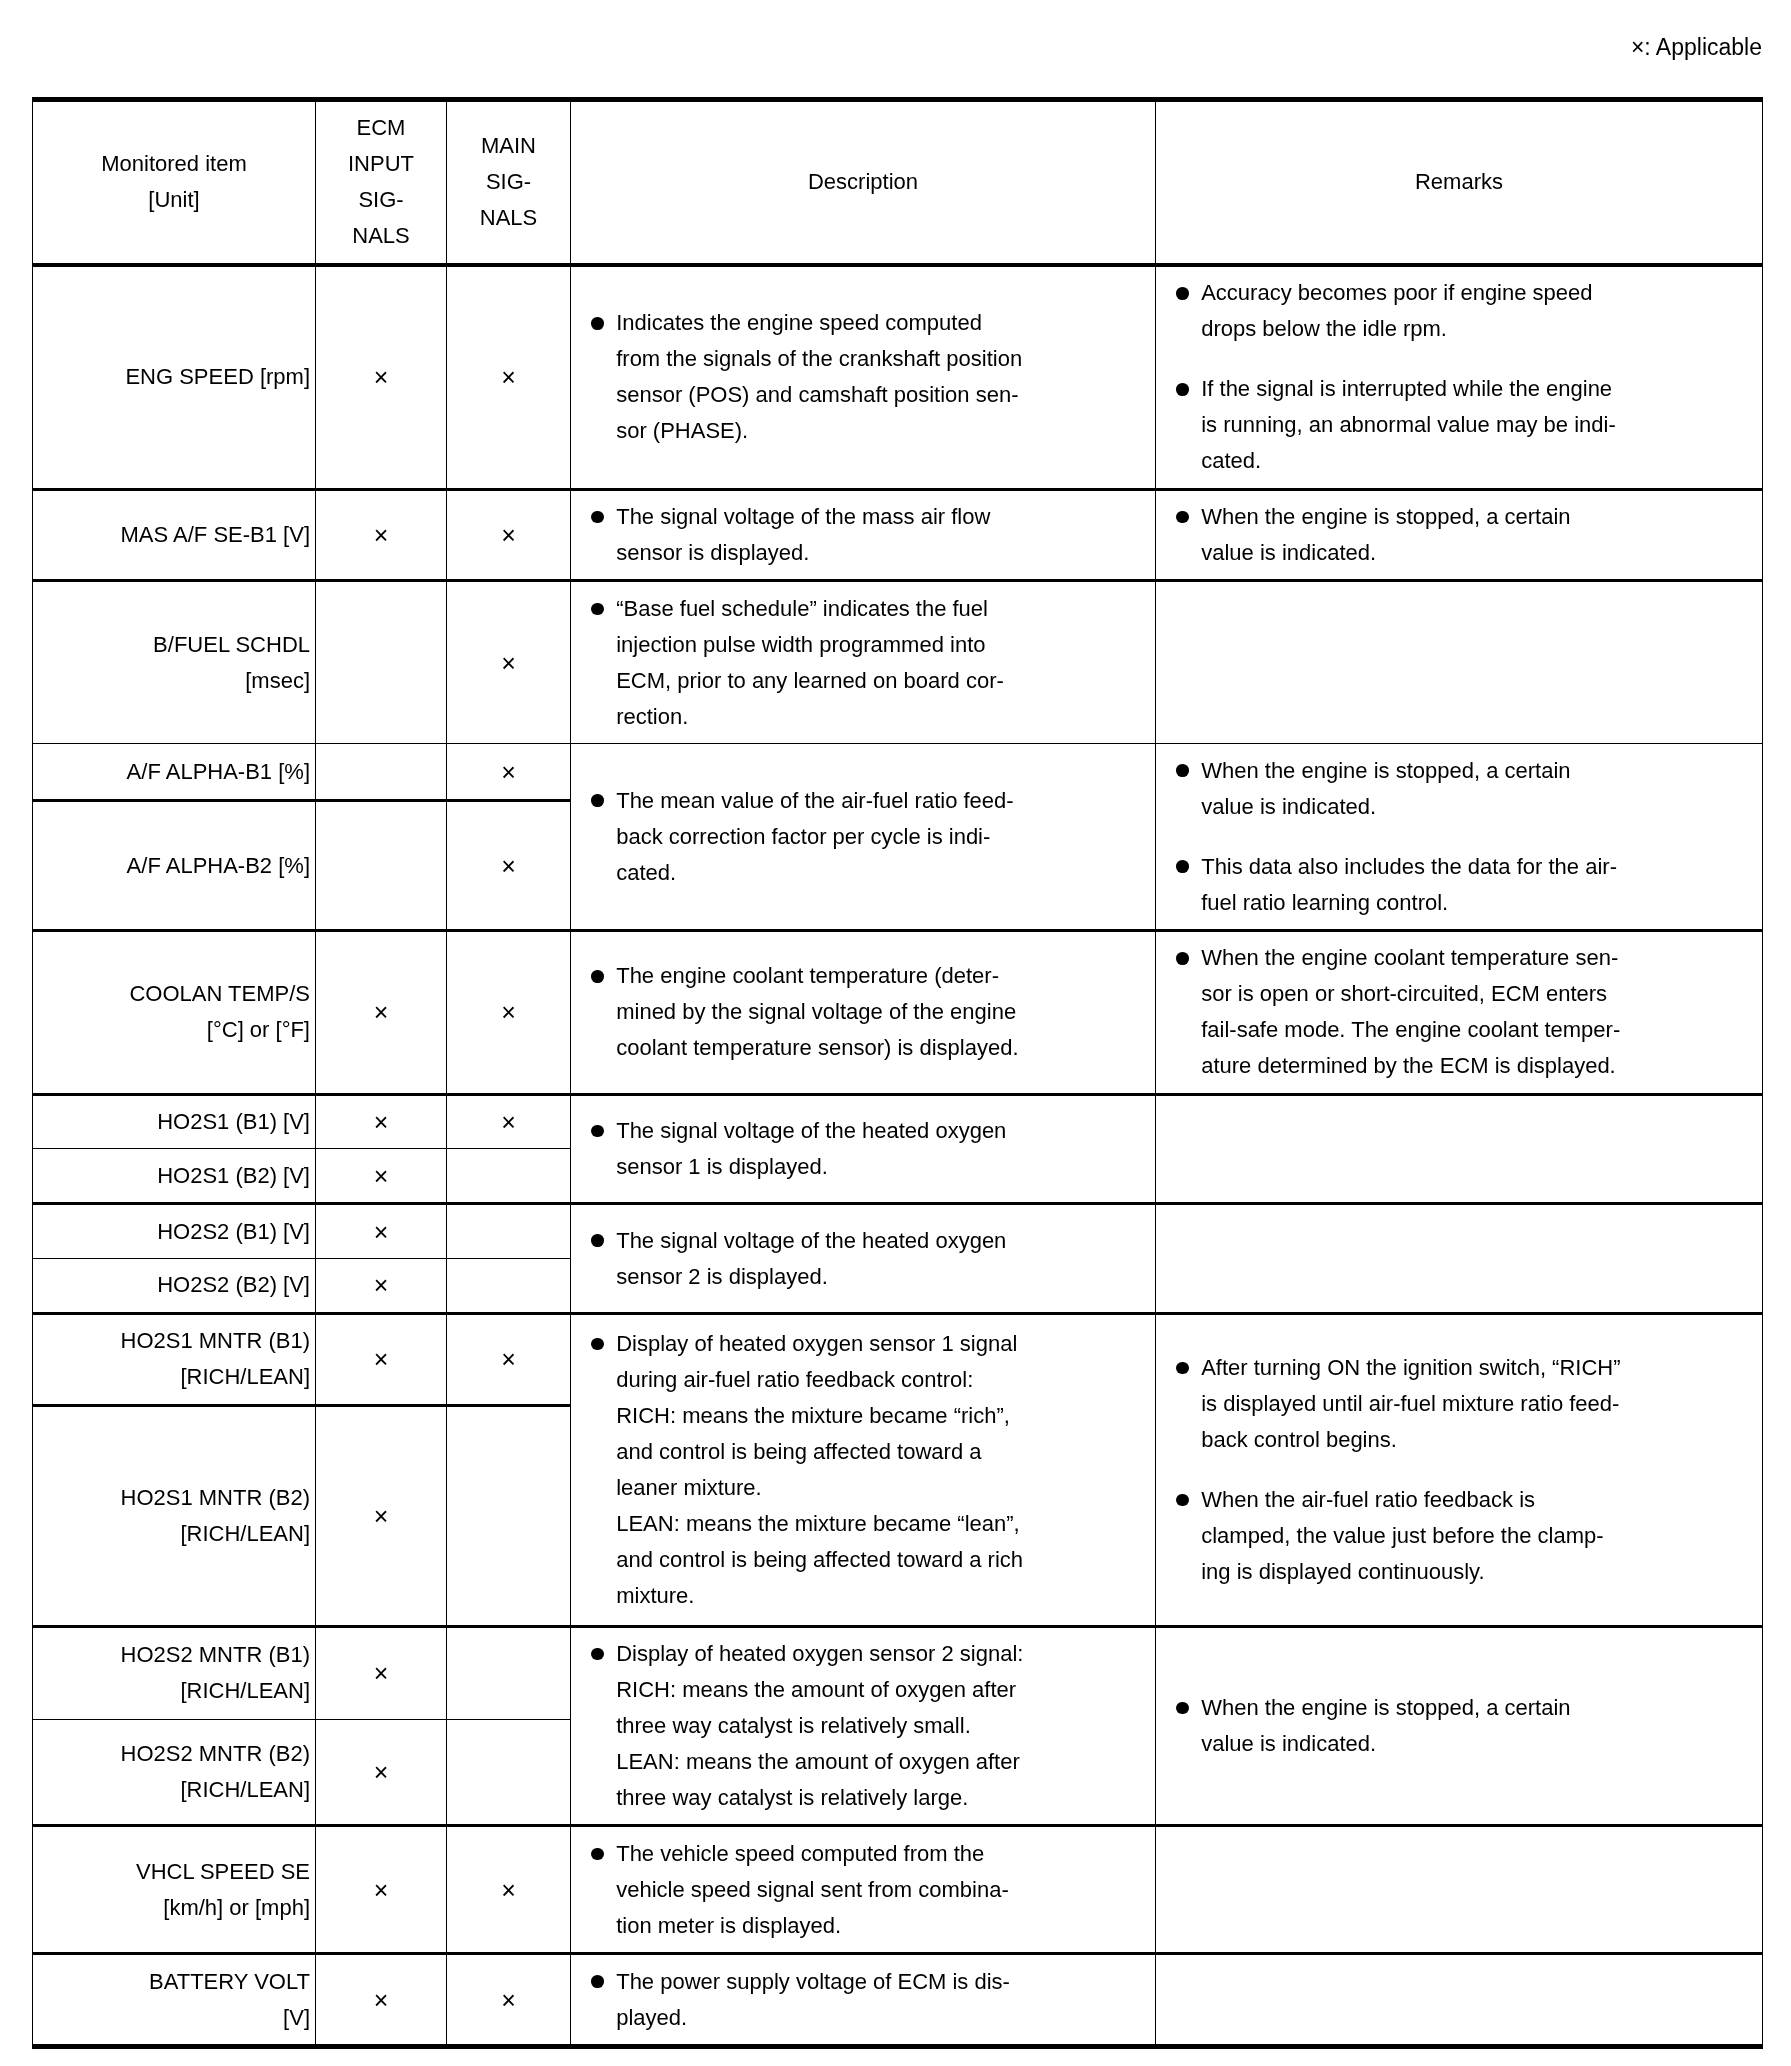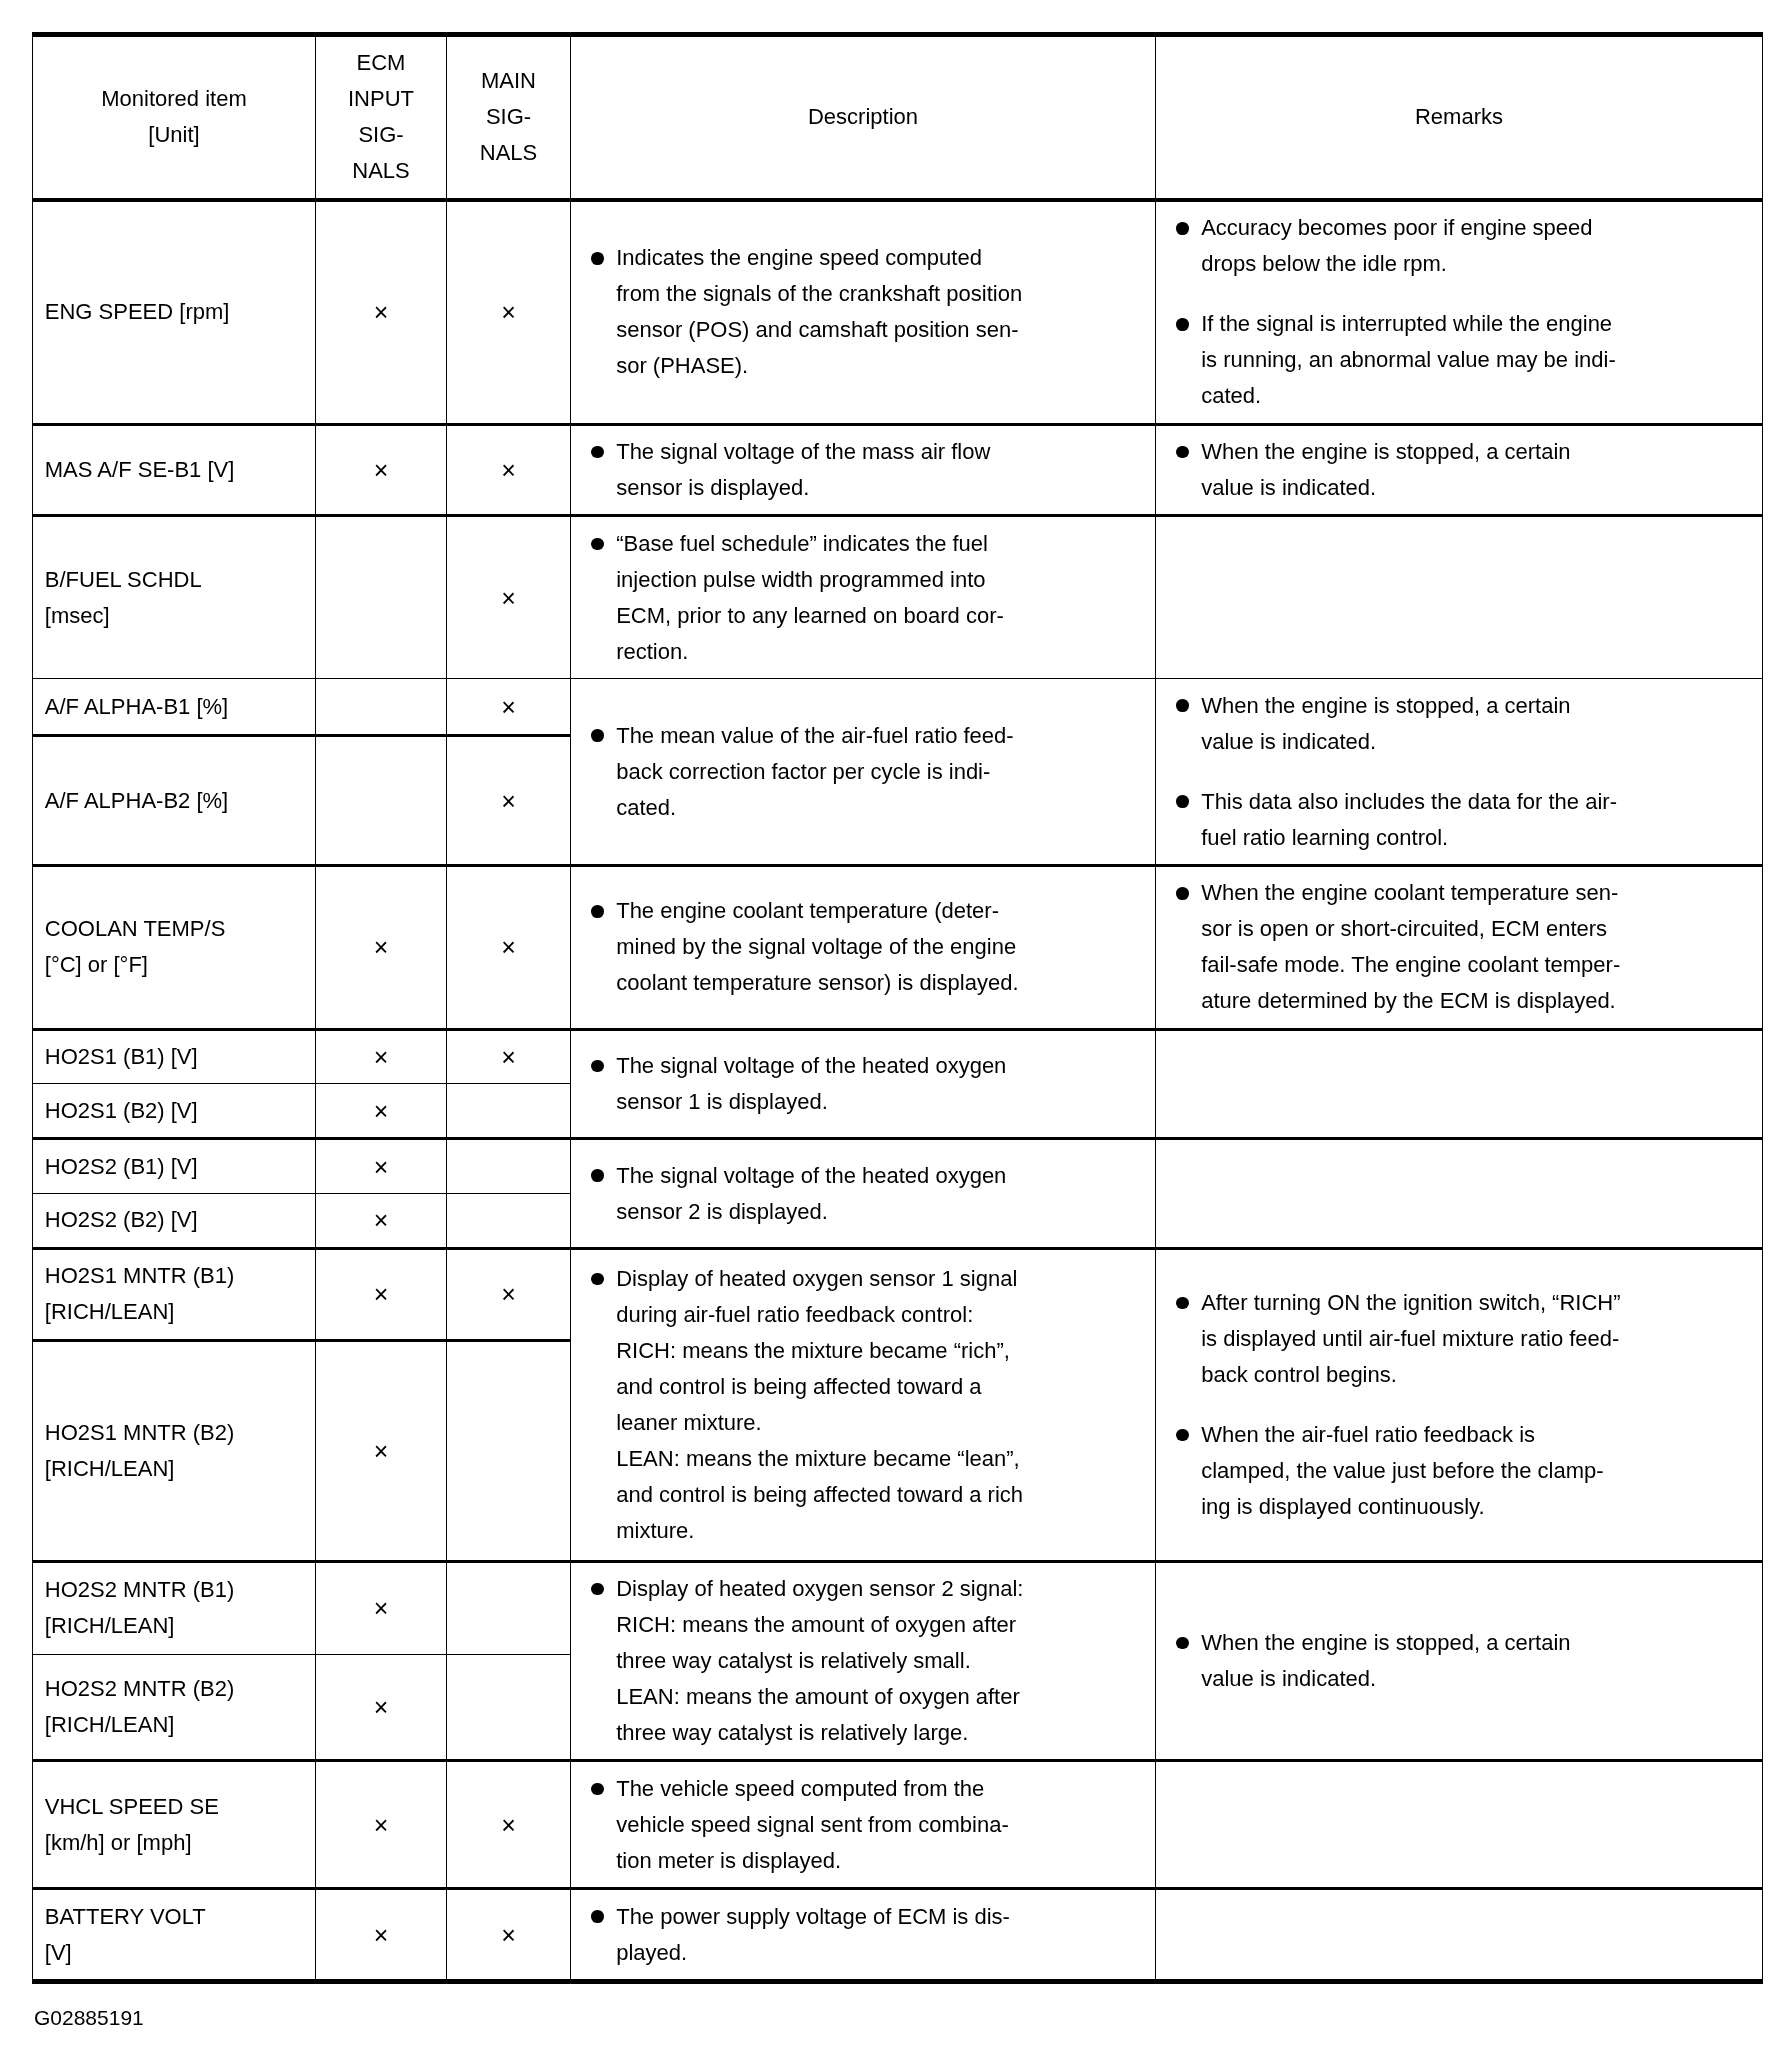--- a/index.html
+++ b/index.html
@@ -38,21 +38,21 @@
     padding:8.4px 10px;
     box-sizing:border-box;
     overflow:hidden;
   }
   th:first-child,td:first-child{border-left:none;}
   th{
     font-weight:normal;
     text-align:center;
     border-bottom:4.2px solid #000;
   }
-  td.item{text-align:left;padding-left:11.8px;padding-right:5px;}
+  td.item{text-align:right;padding-left:11.8px;padding-right:5px;}
   td.sig{text-align:center;font-size:25px;padding-left:3.4px;padding-right:3.4px;}
   td.desc,td.rem{padding-left:20px;padding-right:11.8px;}
   .b4{border-bottom:3.4px solid #000;}
   .b2{border-bottom:1.7px solid #000;}
   .bi{display:flex;align-items:flex-start;}
   .bi + .bi{margin-top:24px;}
   .dot{
     flex:0 0 auto;
     width:12.6px;height:12.6px;
     border-radius:50%;
@@ -63,20 +63,21 @@
   .figid{
     font-size:21px;
     margin:22px 0 0 34px;
   }
 </style>
 </head>
 <body>
 
 <div class="page">
 
+  <div class="note">×: Applicable</div>
 
   <table class="main">
     <colgroup>
       <col style="width:283px">
       <col style="width:131px">
       <col style="width:124px">
       <col style="width:585px">
       <col style="width:607px">
     </colgroup>
     <thead>

